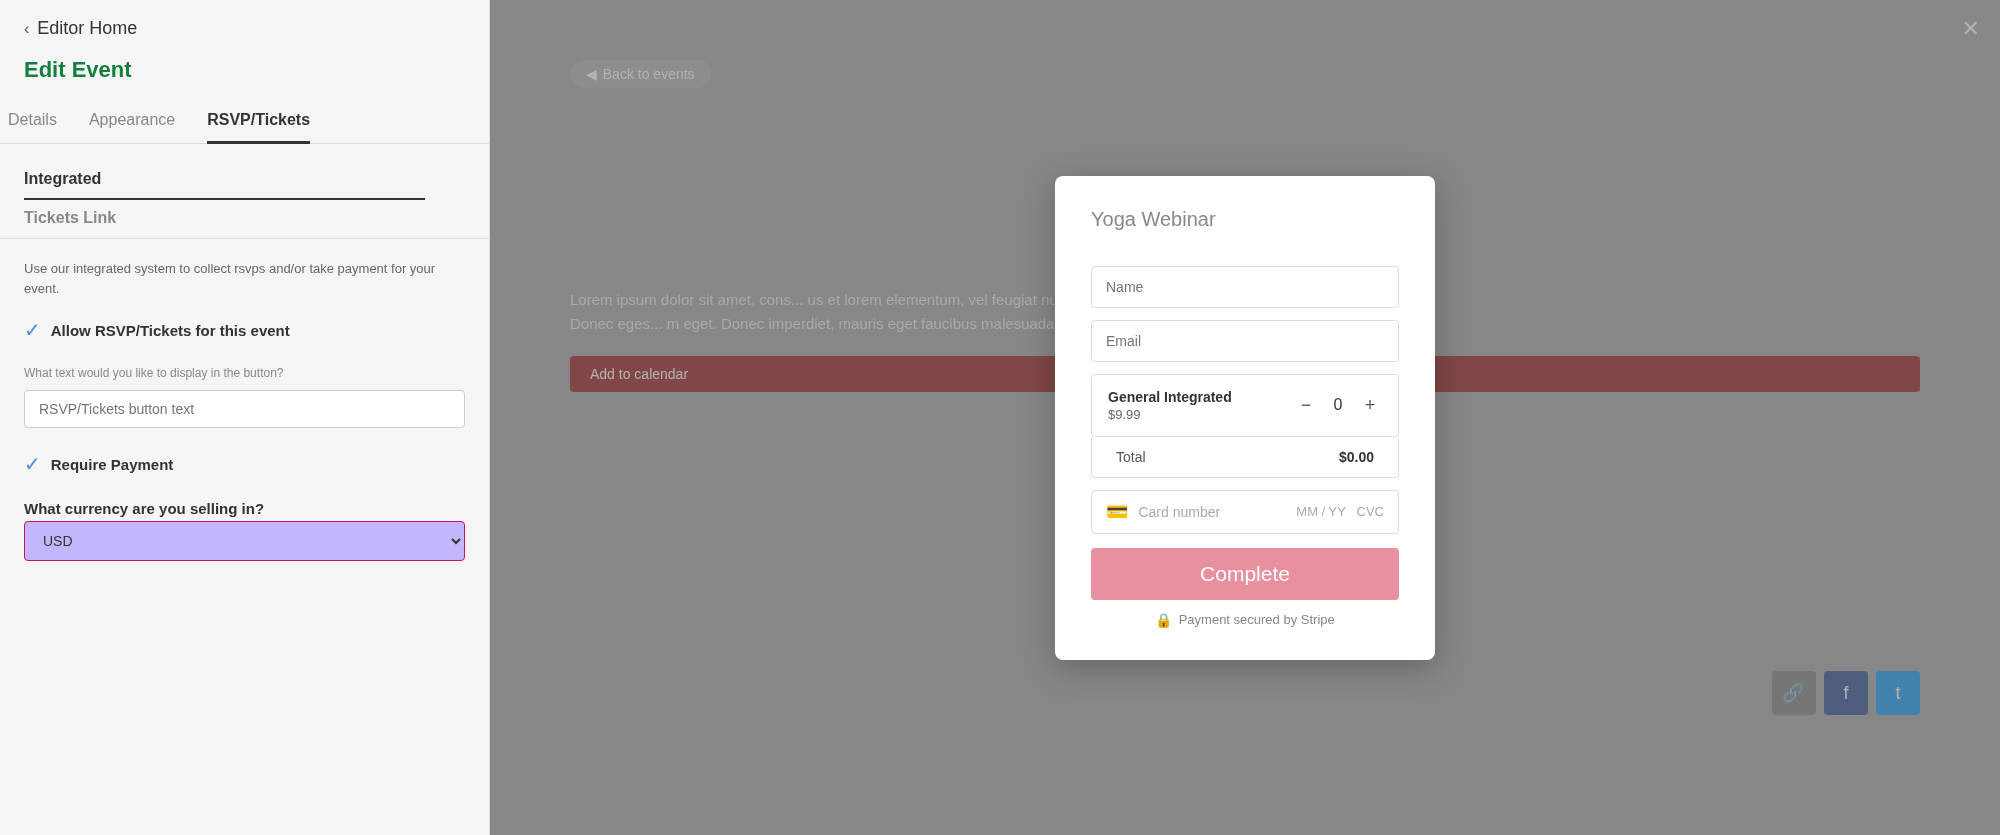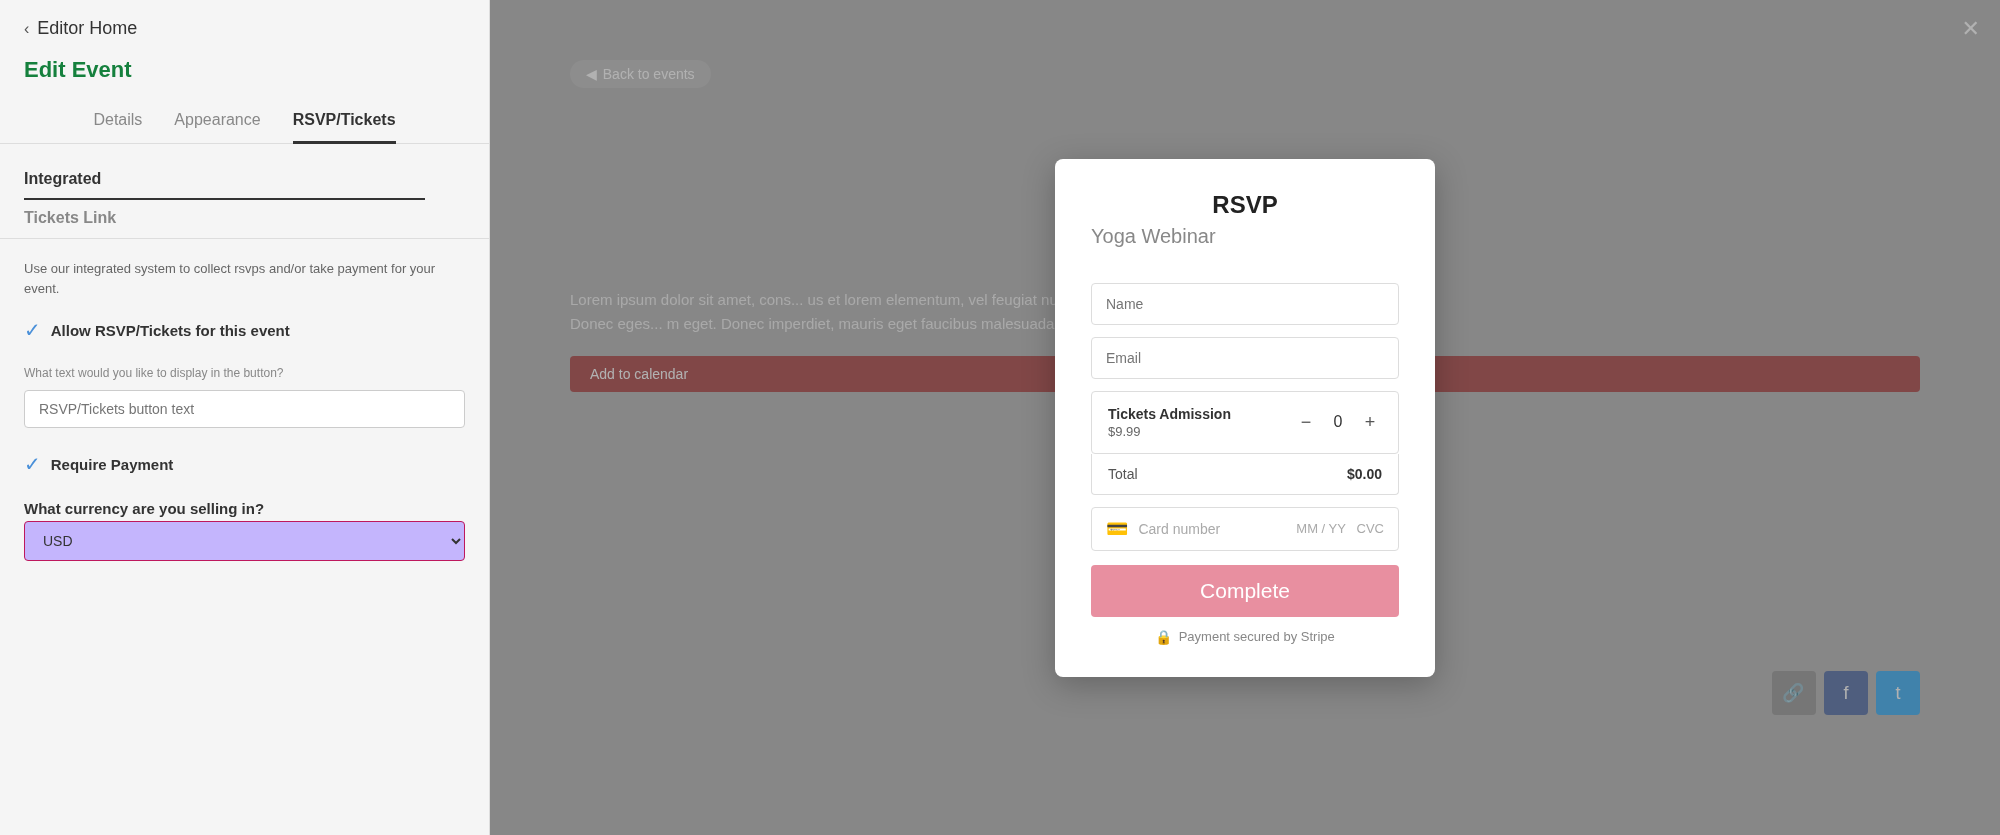--- a/index.html
+++ b/index.html
@@ -36,23 +36,22 @@
     .edit-event-title {
       padding: 0 24px 16px 24px;
       font-size: 22px;
       font-weight: 700;
       color: #15803d;
     }
 
     .tabs-row {
       display: flex;
       border-bottom: 1px solid #ddd;
-      padding: 0 40px;
+      padding: 0 8px;
       gap: 32px;
-      justify-content: center;
     }
 
     .tab-item {
       padding: 12px 0;
       font-size: 16px;
       color: #888;
       cursor: pointer;
       border-bottom: 3px solid transparent;
       margin-bottom: -1px;
     }
@@ -338,21 +337,21 @@
       font-size: 16px;
       color: #333;
       min-width: 16px;
       text-align: center;
     }
 
     .total-row {
       display: flex;
       justify-content: space-between;
       align-items: flex-start;
-      padding: 12px 16px;
+      padding: 12px 24px;
       border: 1px solid #ddd;
       border-top: none;
       border-radius: 0 0 4px 4px;
       margin-bottom: 12px;
     }
 
     .total-label {
       font-size: 14px;
       color: #555;
     }
@@ -481,31 +480,30 @@
       <div class="social-icon link">🔗</div>
       <div class="social-icon facebook">f</div>
       <div class="social-icon twitter">t</div>
     </div>
   </div>
 
   <div class="close-btn">✕</div>
 
   <div class="modal-overlay">
     <div class="modal">
-      <div class="modal-title">RSVP</div>
       <div class="modal-subtitle">Yoga Webinar</div>
 
       <input type="text" class="modal-input" placeholder="Name" style="">
       <input type="text" class="modal-input" placeholder="Email" style="">
 
       
       <div class="ticket-row">
         <div class="ticket-top">
           <div>
-            <div class="ticket-name">Tickets Admission</div>
+            <div class="ticket-name">General Integrated</div>
             <div class="ticket-price">$9.99</div>
           </div>
           <div class="ticket-qty-control">
             <button class="qty-btn">−</button>
             <span class="qty-value">0</span>
             <button class="qty-btn">+</button>
           </div>
         </div>
       </div>
 

